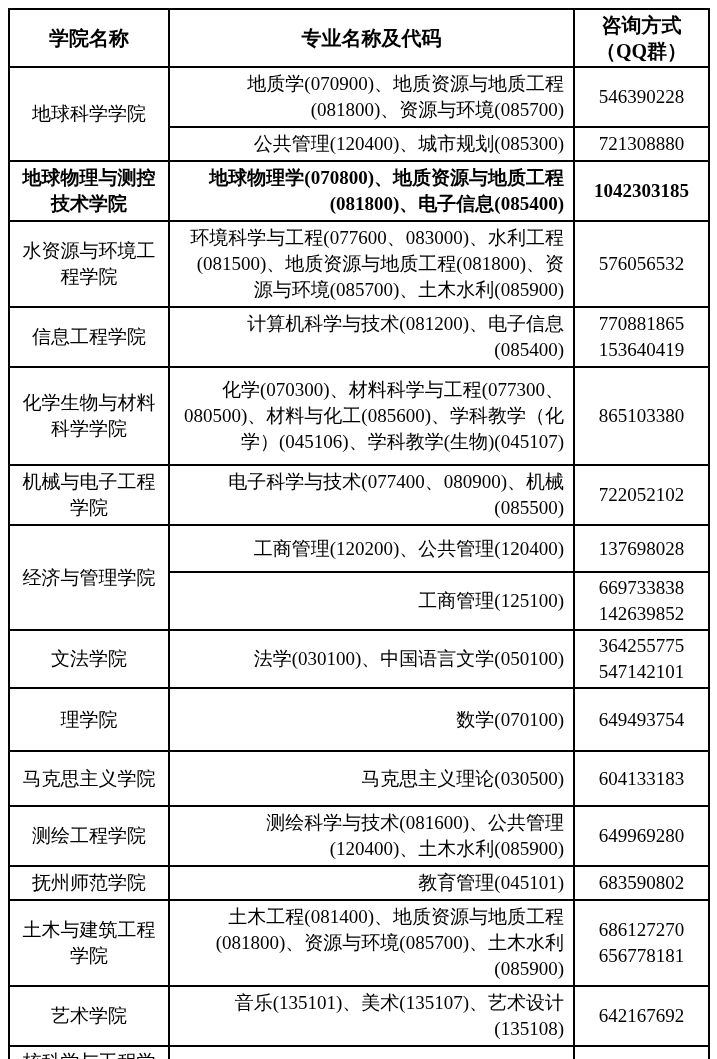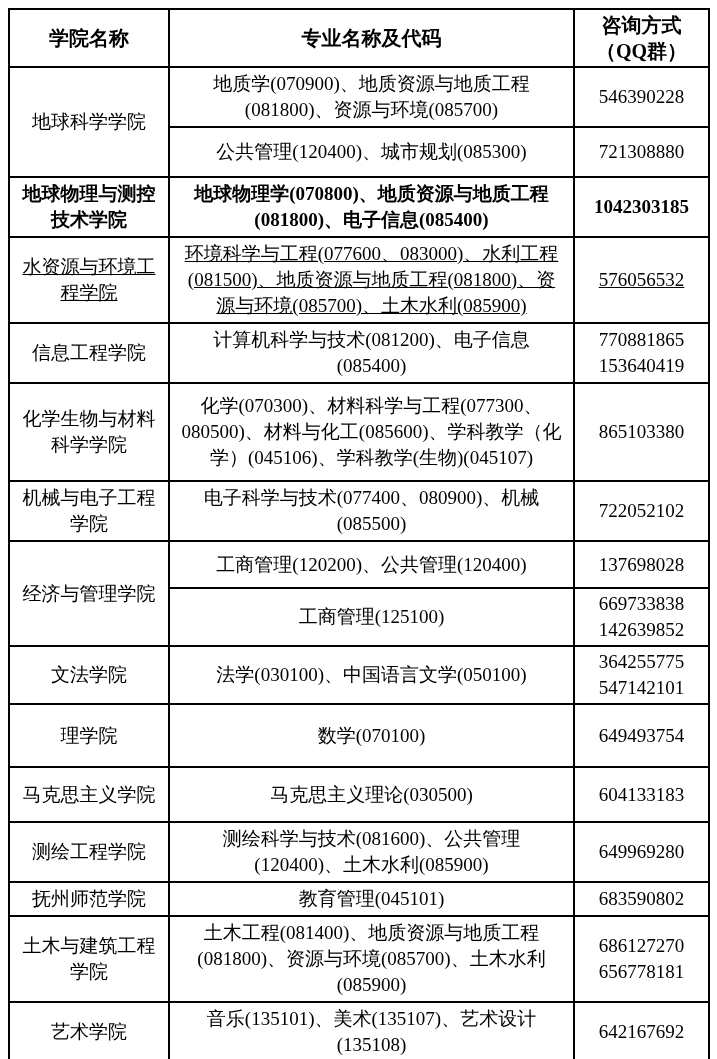--- a/index.html
+++ b/index.html
@@ -41,21 +41,21 @@
   }
   th.h-contact {
     white-space: pre-line;
     line-height: 24px;
   }
   td.college-cell {
     text-align: center;
     padding: 2px 7px;
   }
   td.majors-cell {
-    text-align: center;
+    text-align: right;
     padding: 3px 9px 3px 9px;
   }
   td.qq-cell {
     text-align: center;
     padding: 2px 4px;
     white-space: pre-line;
   }
 </style>
 </head>
 <body>
@@ -74,32 +74,32 @@
 （QQ群）</th>
     </tr>
   </thead>
   <tbody>
 
     <tr style="height:57px;">
       <td class="college-cell" rowspan="2">地球科学学院</td>
       <td class="majors-cell">地质学(070900)、地质资源与地质工程(081800)、资源与环境(085700)</td>
       <td class="qq-cell">546390228</td>
     </tr>
-    <tr style="height:50px;">
+    <tr style="height:34px;">
       <td class="majors-cell">公共管理(120400)、城市规划(085300)</td>
       <td class="qq-cell">721308880</td>
     </tr>
 
     <tr style="height:52px;font-weight:bold;">
       <td class="college-cell">地球物理与测控技术学院</td>
       <td class="majors-cell">地球物理学(070800)、地质资源与地质工程(081800)、电子信息(085400)</td>
       <td class="qq-cell">1042303185</td>
     </tr>
 
-    <tr style="height:85px;text-decoration:underline;">
+    <tr style="height:85px;">
       <td class="college-cell">水资源与环境工程学院</td>
       <td class="majors-cell">环境科学与工程(077600、083000)、水利工程(081500)、地质资源与地质工程(081800)、资源与环境(085700)、土木水利(085900)</td>
       <td class="qq-cell">576056532</td>
     </tr>
 
     <tr style="height:54px;">
       <td class="college-cell">信息工程学院</td>
       <td class="majors-cell">计算机科学与技术(081200)、电子信息(085400)</td>
       <td class="qq-cell">770881865
 153640419</td>

